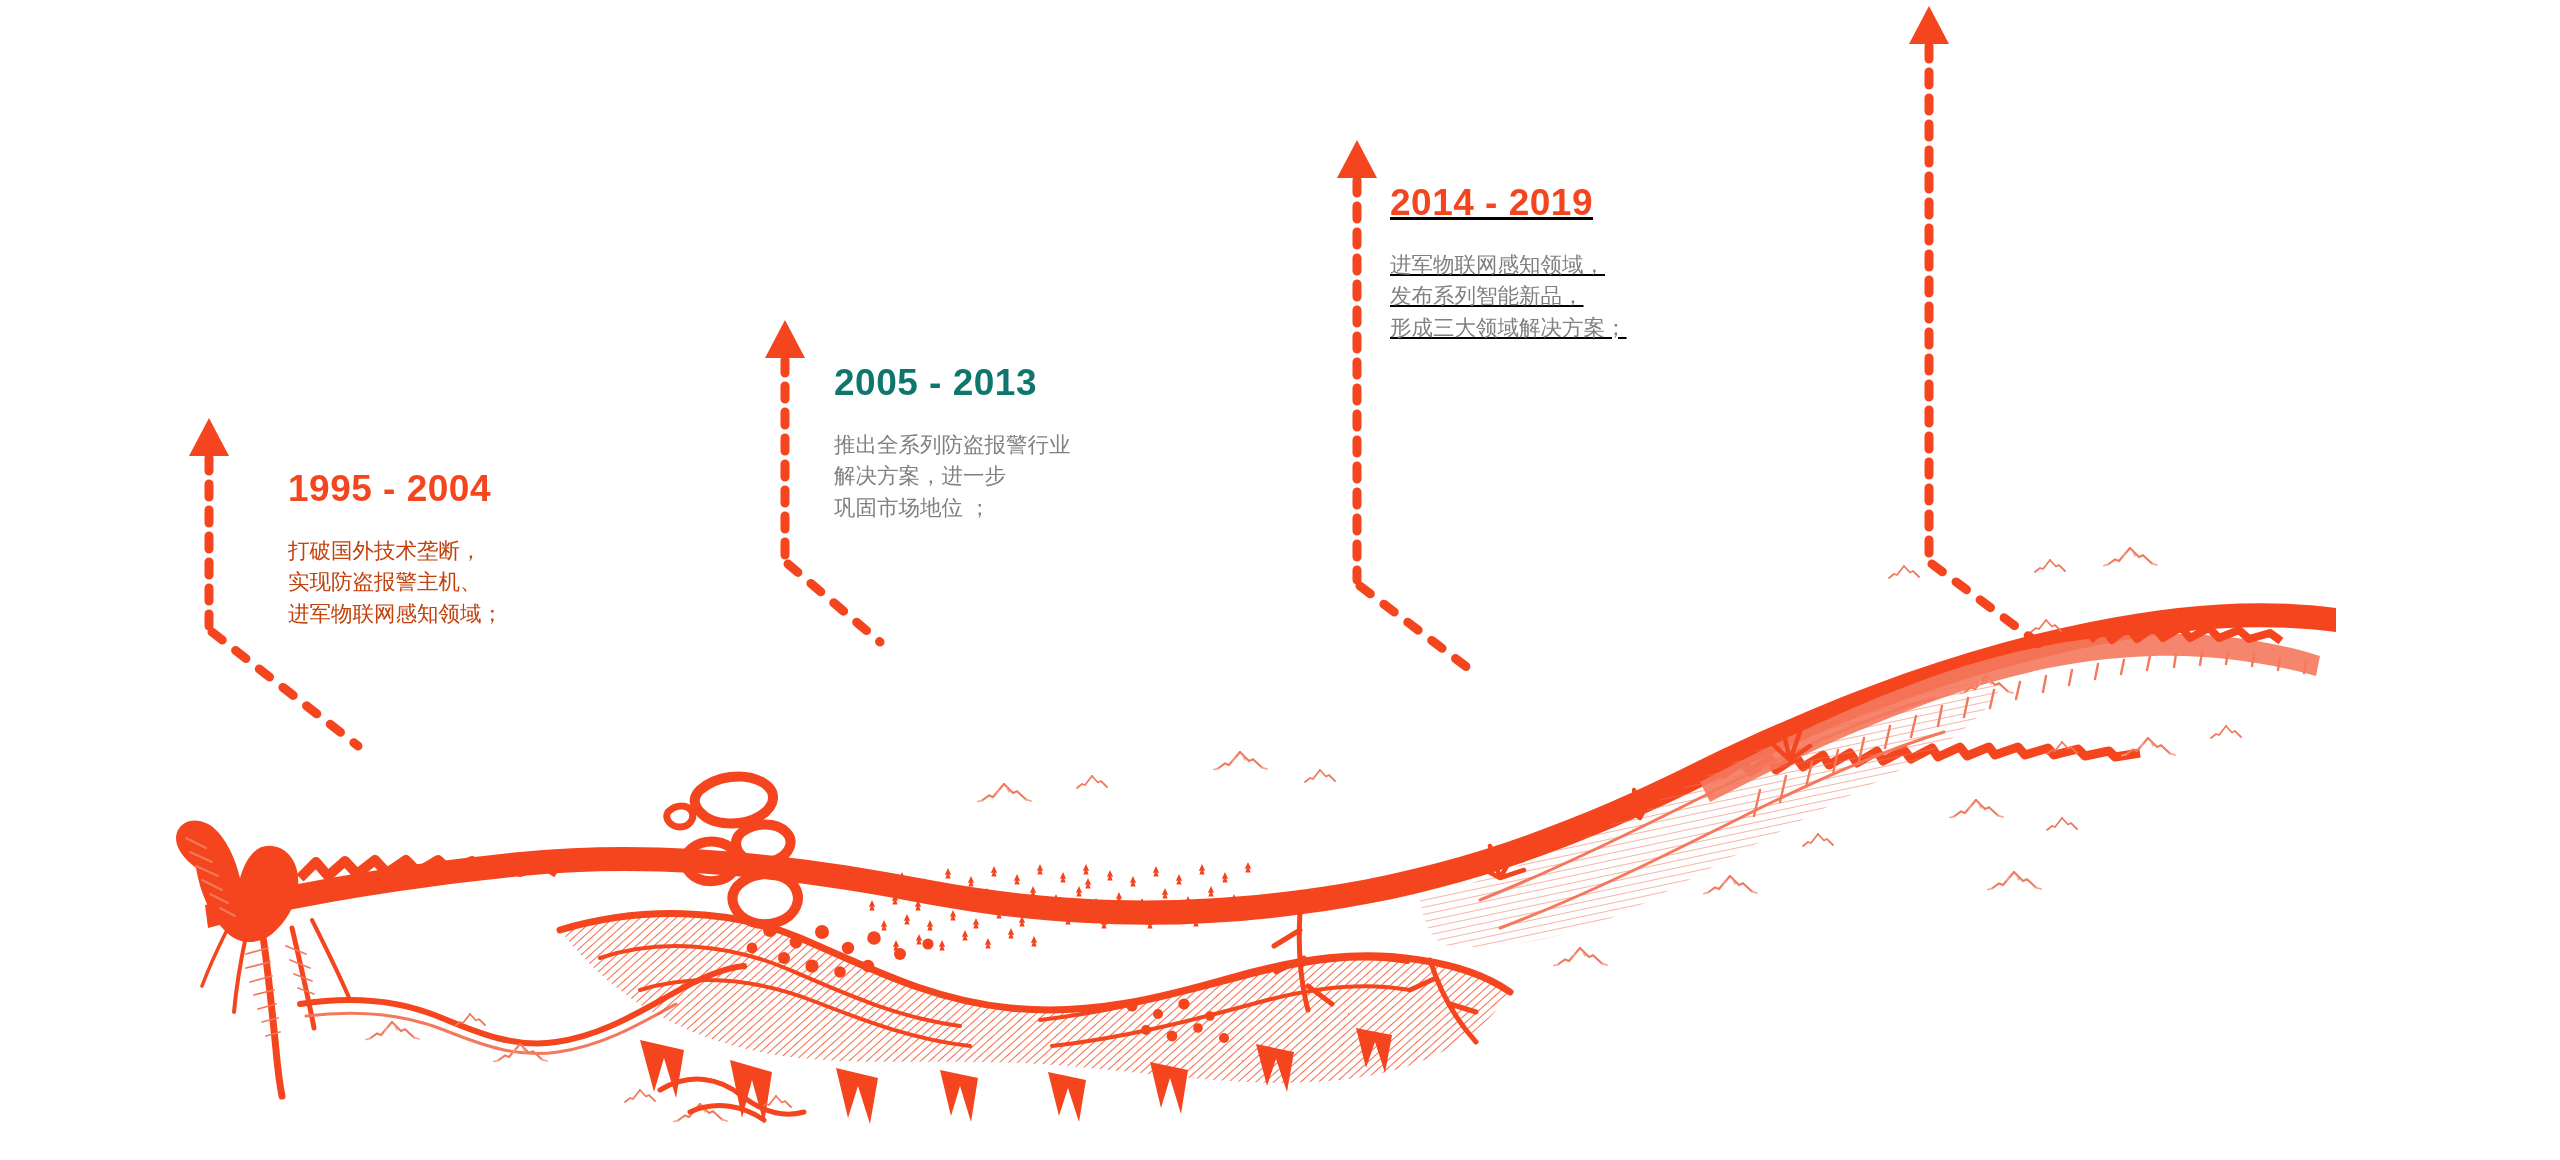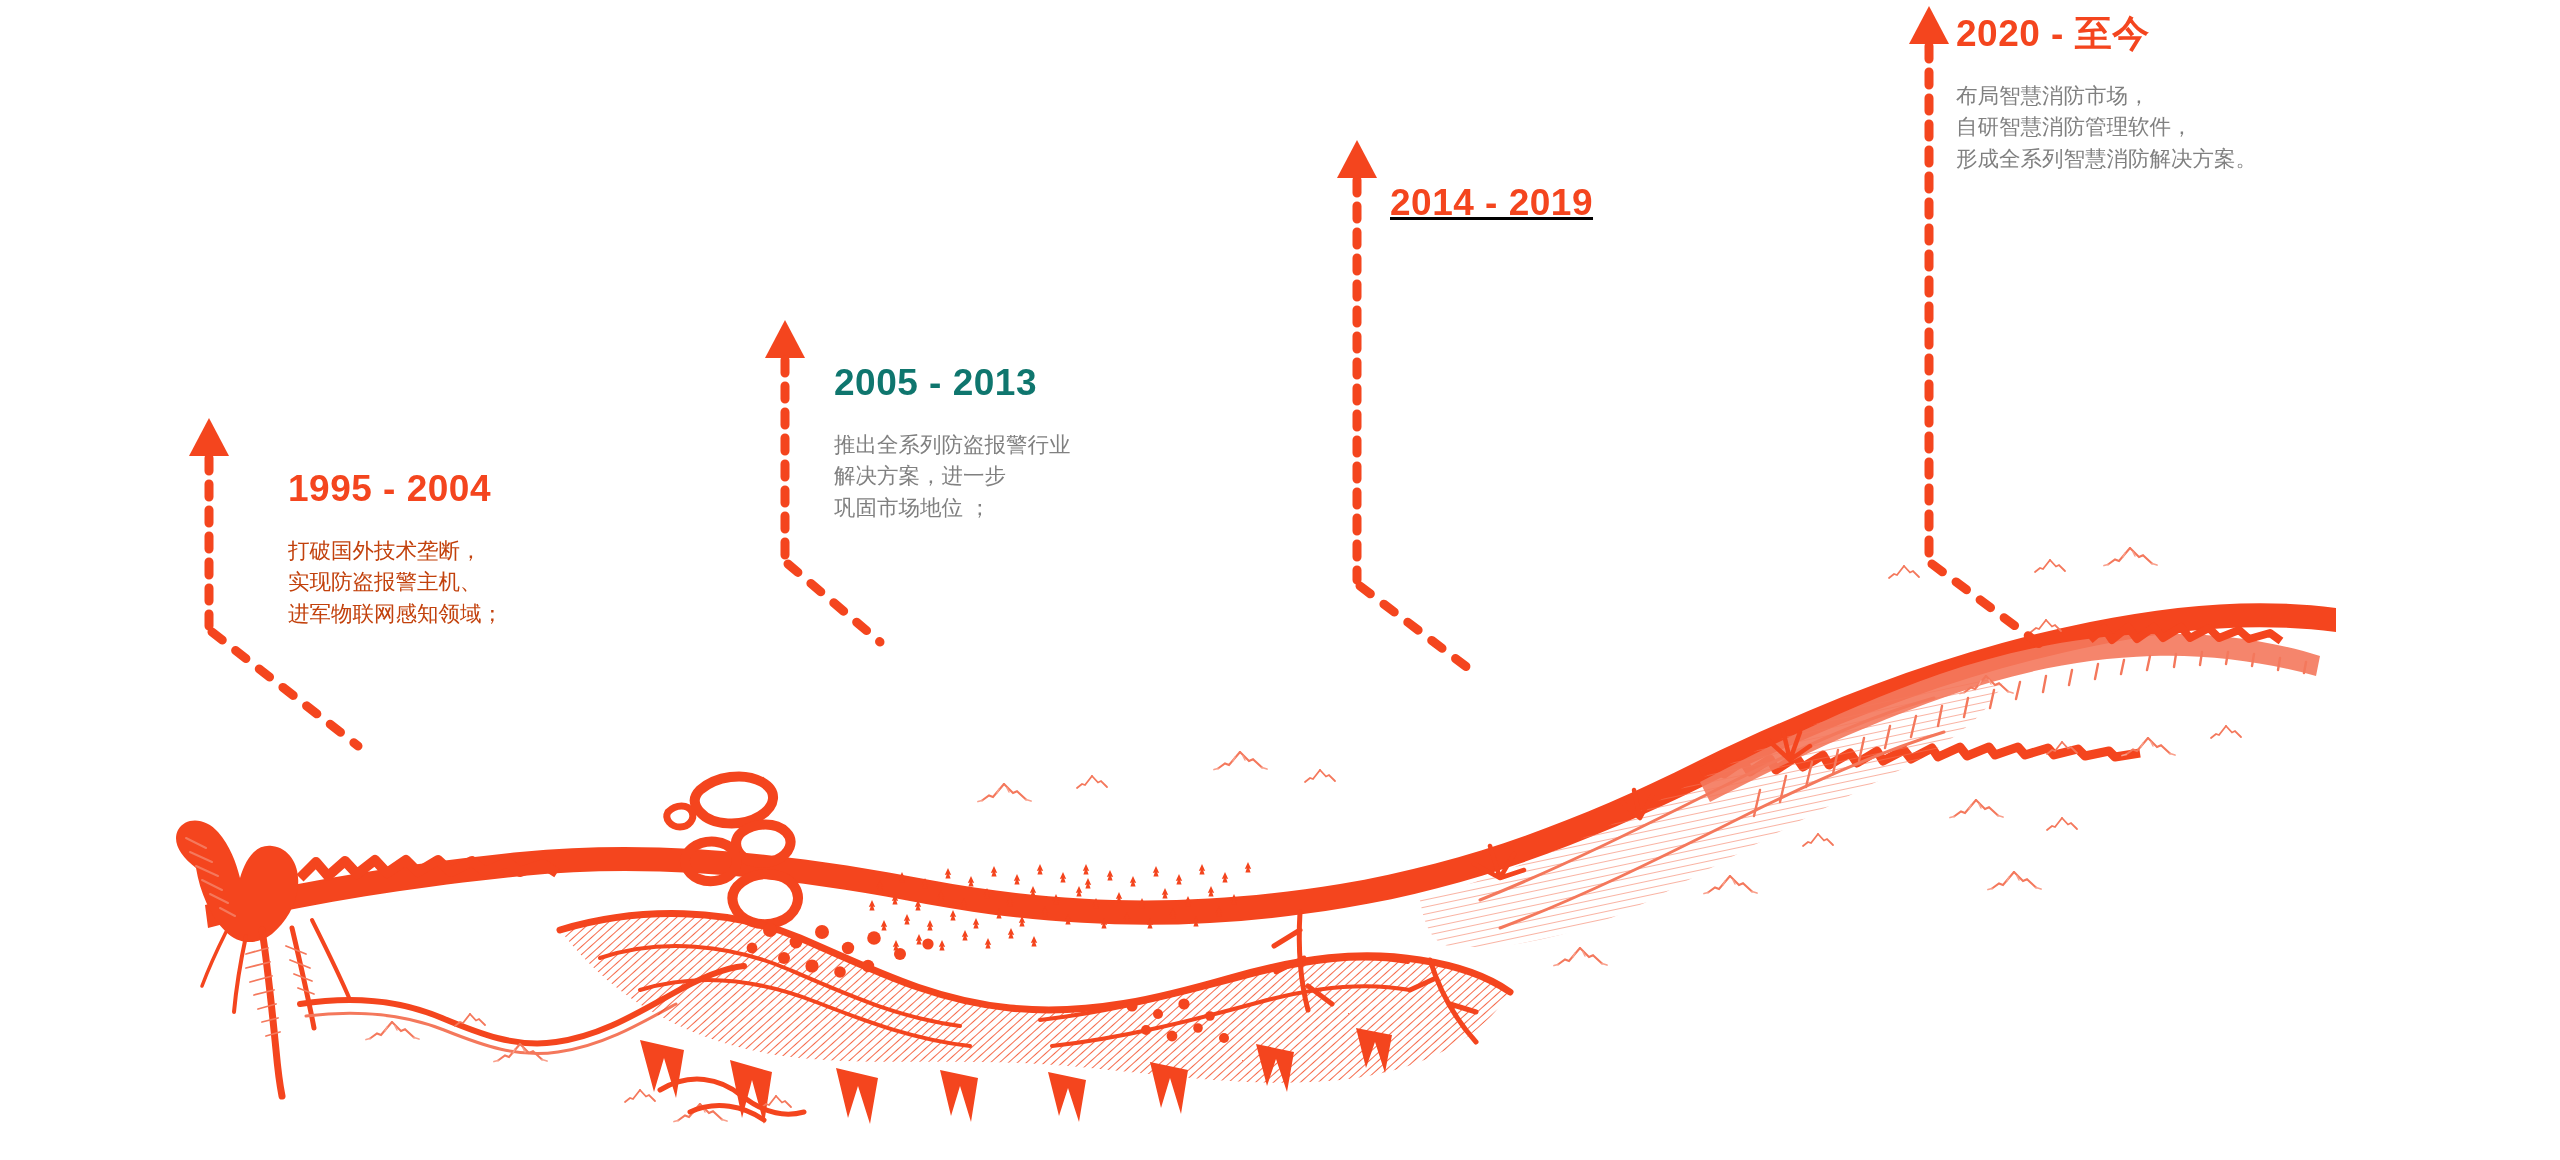--- a/index.html
+++ b/index.html
@@ -520,24 +520,21 @@
     <div class="ms-head" style="color:#0f766e;">2005 - 2013</div>
     <div class="ms-body" style="color:#808080;">
       <div>推出全系列防盗报警行业</div>
       <div>解决方案，进一步</div>
       <div>巩固市场地位 ；</div>
     </div>
   </div>
 
   <div class="milestone" style="left:1390px;top:183px;text-decoration:underline;">
     <div class="ms-head" style="color:#F4451E;">2014 - 2019</div>
-  </div>
-
-  <div class="milestone" style="left:1956px;top:14px;">
-    <div class="ms-head" style="color:#F4451E;">2020 - 至今</div>
     <div class="ms-body" style="color:#808080;">
-      <div>布局智慧消防市场，</div>
-      <div>自研智慧消防管理软件，</div>
-      <div>形成全系列智慧消防解决方案。</div>
+      <div>进军物联网感知领域，</div>
+      <div>发布系列智能新品，</div>
+      <div>形成三大领域解决方案；</div>
     </div>
   </div>
 
+
 </div>
 
 </body></html>

